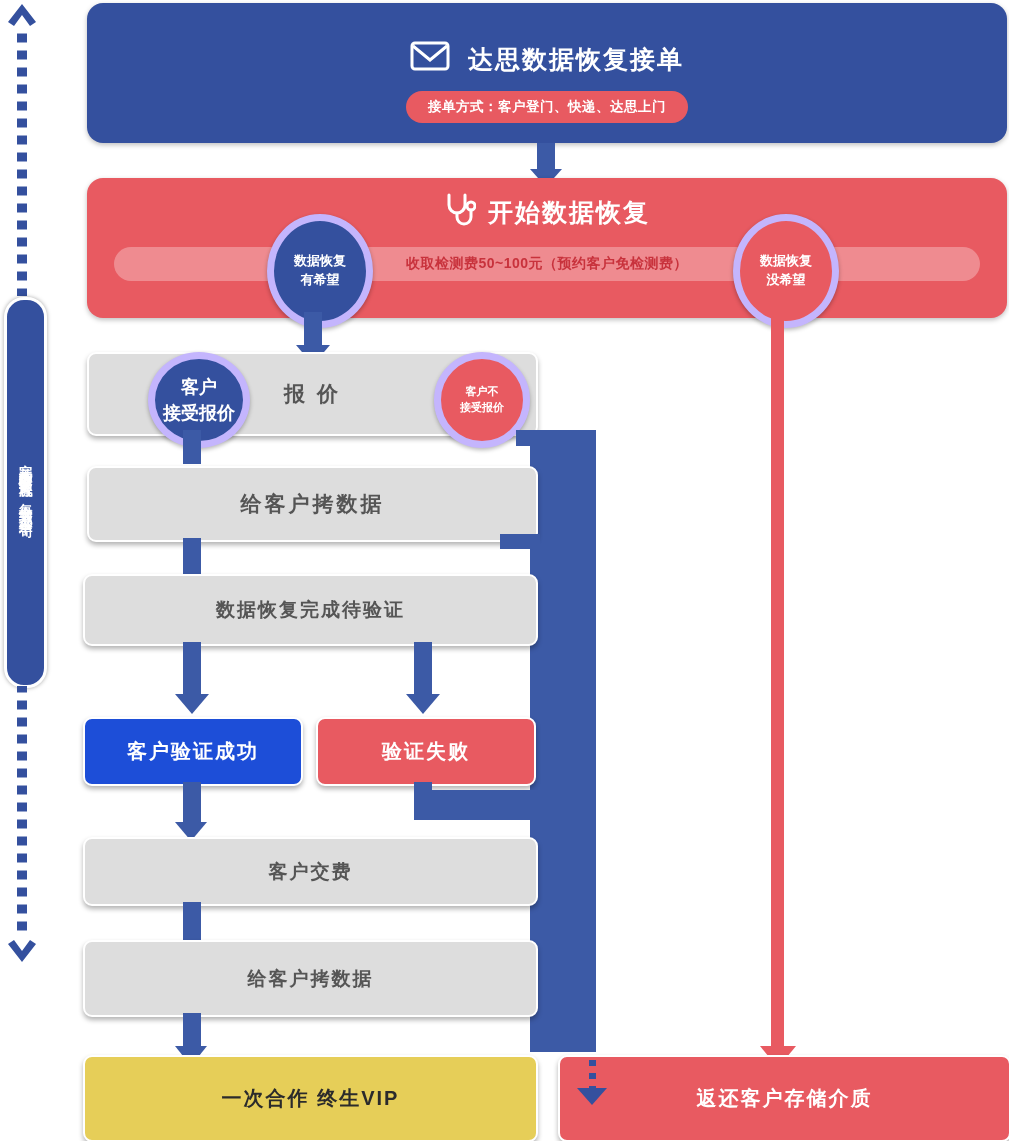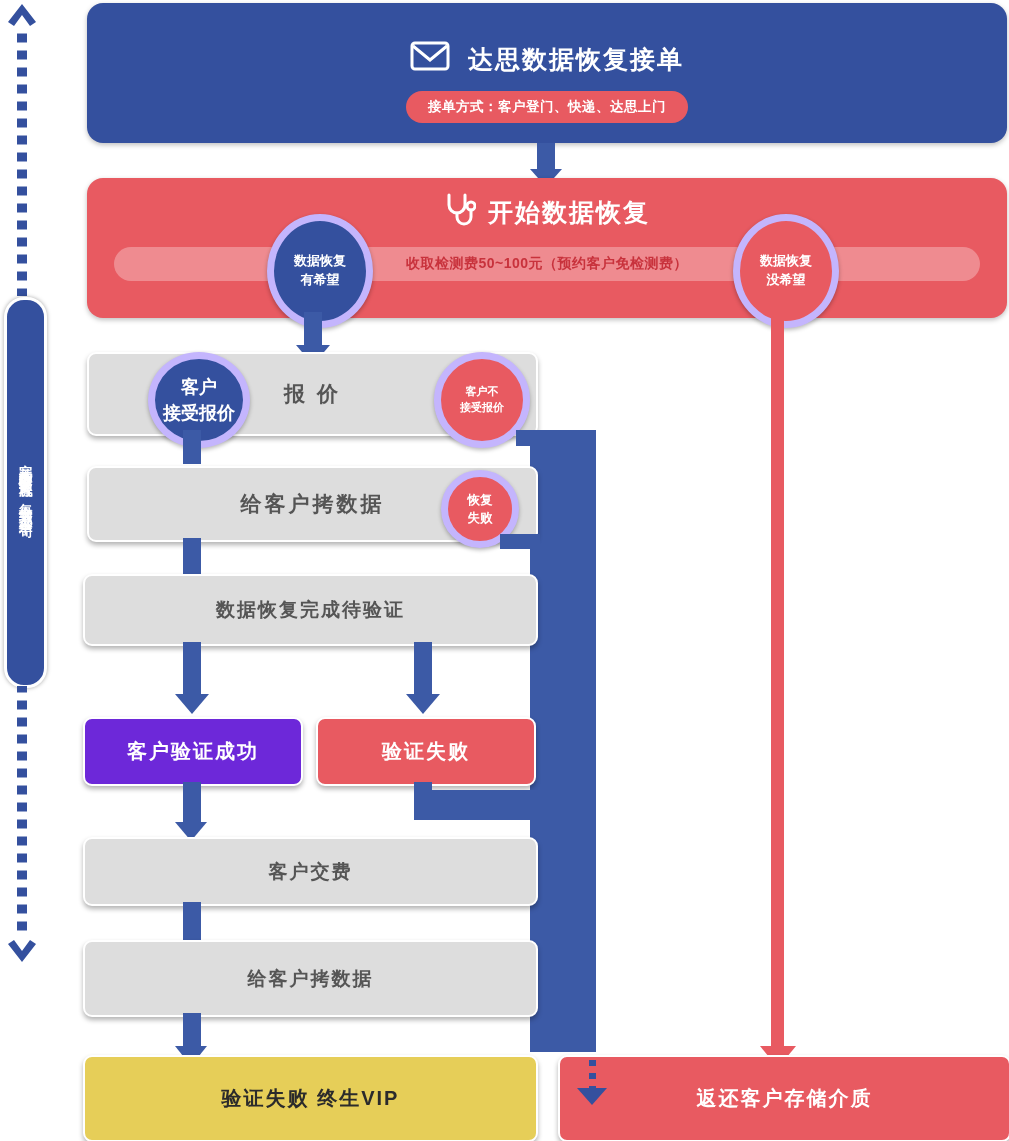--- a/index.html
+++ b/index.html
@@ -58,21 +58,21 @@
     display:flex;align-items:center;justify-content:center;
   }
   .step-label{color:#555555;font-size:21px;font-weight:bold;letter-spacing:3px;}
   .step-label.sm{font-size:19px;letter-spacing:2px;}
 
   .box-solid{
     position:absolute;border-radius:9px;border:2px solid #ffffff;
     box-shadow:0 3px 5px rgba(0,0,0,.30);
     display:flex;align-items:center;justify-content:center;
   }
-  .box-blue{background:#6d28d9;}
+  .box-blue{background:#1d4ed8;}
   .box-red {background:#E85A61;text-align:center;}
   .box-yellow{background:#E6CE58;}
   .box-label{color:#ffffff;font-size:20px;font-weight:bold;letter-spacing:2px;}
   .box-label.dark{color:#2B2B2B;}
 
   
   .badge{
     position:absolute;border-radius:50%;border:7px solid #c4b5fd;
     display:flex;flex-direction:column;align-items:center;justify-content:center;
     color:#ffffff;font-weight:bold;text-align:center;line-height:1.45;
@@ -178,24 +178,20 @@
   </div>
 
   <div class="conn" style="left:516px;top:430px;width:80px;height:16px;"></div>
   <div class="conn" style="left:530px;top:440px;width:66px;height:612px;"></div>
 
   <div class="conn" style="left:183px;top:430px;width:18px;height:34px;"></div>
 
   <div class="step" style="left:87px;top:466px;width:447px;height:72px;">
     <span class="step-label">给客户拷数据</span>
   </div>
-  <div class="badge badge-red" style="left:441px;top:470px;width:64px;height:64px;font-size:12.5px;">
-    <div>恢复</div>
-    <div>失败</div>
-  </div>
 
   <div class="conn" style="left:500px;top:534px;width:40px;height:15px;"></div>
 
   <div class="conn" style="left:183px;top:538px;width:18px;height:36px;"></div>
 
   <div class="step" style="left:83px;top:574px;width:451px;height:68px;">
     <span class="step-label sm">数据恢复完成待验证</span>
   </div>
 
   <div class="conn" style="left:183px;top:642px;width:18px;height:54px;"></div>
@@ -222,21 +218,21 @@
   </div>
   <div class="conn" style="left:183px;top:902px;width:18px;height:40px;"></div>
 
   <div class="step" style="left:83px;top:940px;width:451px;height:73px;">
     <span class="step-label sm">给客户拷数据</span>
   </div>
   <div class="conn" style="left:183px;top:1013px;width:18px;height:38px;"></div>
   <div class="arrow-down" style="left:175px;top:1046px;border-left:16px solid transparent;border-right:16px solid transparent;border-top:20px solid #3C5AA6;"></div>
 
   <div class="box-solid box-yellow" style="left:83px;top:1055px;width:451px;height:83px;">
-    <span class="box-label dark">验证失败 终生VIP</span>
+    <span class="box-label dark">一次合作 终生VIP</span>
   </div>
 
   <div class="box-solid box-red" style="left:558px;top:1055px;width:449px;height:83px;">
     <span class="box-label">返还客户存储介质</span>
   </div>
 
   <div class="dotted-v" style="left:589px;top:1060px;height:30px;"></div>
   <div class="arrow-down" style="left:577px;top:1088px;border-left:15px solid transparent;border-right:15px solid transparent;border-top:17px solid #34509E;"></div>
 
 </div>

